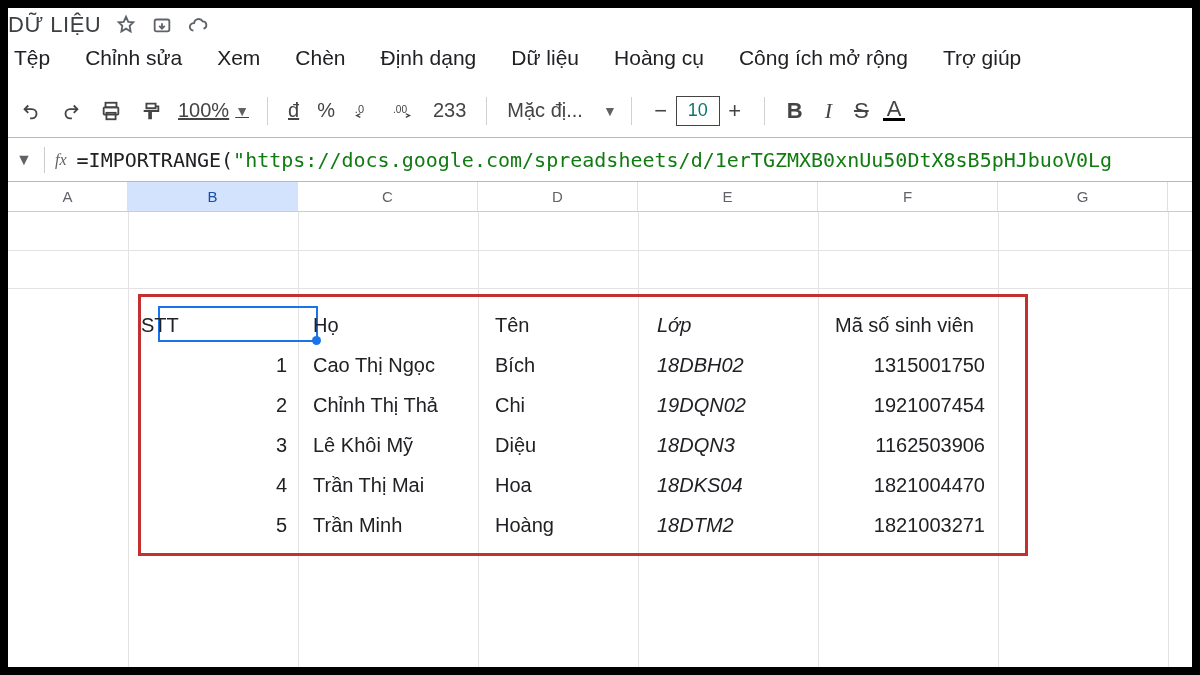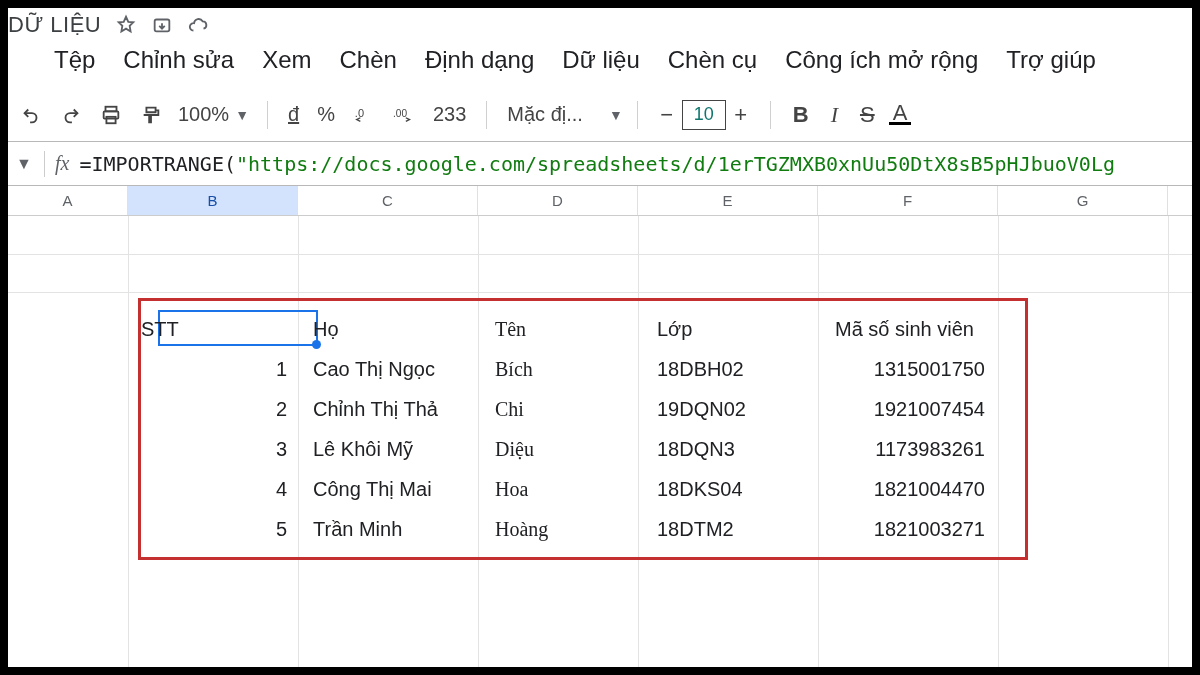--- a/index.html
+++ b/index.html
@@ -23,49 +23,48 @@
   .doc-title {
     font-size: 22px;
     font-weight: 500;
     color: #3c4043;
     letter-spacing: 0.5px;
   }
   .title-icon { color: #5f6368; width: 22px; height: 22px; display: flex; align-items: center; justify-content: center; }
 
   .menubar {
     display: flex;
-    gap: 28px;
+    gap: 35px;
     padding: 6px 6px 14px 6px;
-    font-size: 24px;
+    font-size: 21px;
     color: #202124;
-    margin-left: 40px;
   }
   .menu-item { cursor: pointer; }
 
   .toolbar {
     display: flex;
     align-items: center;
     gap: 6px;
     padding: 6px 6px;
     border-bottom: 1.5px solid #b8b8b8;
     height: 54px;
   }
   .tbtn {
     width: 34px; height: 34px;
     display: flex; align-items: center; justify-content: center;
     border-radius: 4px;
     color: #444;
     cursor: pointer;
   }
   .tbtn svg { width: 22px; height: 22px; }
   .tsep { width: 1px; height: 28px; background: #d0d0d0; margin: 0 8px; }
-  .zoom { display: flex; align-items: center; font-size: 20px; color: #444; gap: 2px; padding: 0 4px; cursor: pointer;}
+  .zoom { display: flex; align-items: center; font-size: 20px; color: #444; gap: 2px; padding: 0 4px; cursor: pointer; text-decoration: underline;}
   .chev { font-size: 14px; color: #5f6368; margin-left: 4px;}
   .fmt { font-size: 20px; color: #444; padding: 0 6px; cursor: pointer;}
-  .fontbox { display: flex; align-items: center; gap: 16px; }
+  .fontbox { display: flex; align-items: center; gap: 10px; }
   .sizebox {
     display: flex; align-items: center; gap: 0;
   }
   .sizebox .num {
     border: 1.5px solid #444; width: 44px; height: 30px;
     display: flex; align-items: center; justify-content: center;
     font-size: 18px; color:#0f766e;
   }
   .sizebox .pm { width: 30px; text-align: center; font-size: 22px; color:#444; cursor:pointer;}
   .bold { font-weight: 700; font-size: 22px; color:#444; padding:0 8px; cursor:pointer;}
@@ -76,21 +75,21 @@
   .formula-row {
     display: flex;
     align-items: center;
     height: 44px;
     border-bottom: 1.5px solid #b8b8b8;
     padding: 0 6px;
     gap: 10px;
   }
   .namebox { width: 20px; color:#5f6368; font-size: 16px; text-align:center;}
   .vsep { width: 1px; height: 26px; background:#ccc; }
-  .fx { font-style: italic; font-family: Georgia, serif; color:#5f6368; font-size: 20px; }
+  .fx { font-style: italic; font-family: Georgia, serif; color:#5f6368; font-size: 16px; }
   .formula-text {
     font-family: "Consolas", "Menlo", monospace;
     font-size: 20px;
     white-space: nowrap;
     overflow: hidden;
   }
   .fn { color:#202124; }
   .str { color:#107c10; }
 
   .col-headers {
@@ -140,22 +139,22 @@
     color:#202124;
   }
   .data-table td {
     border: 1px solid transparent;
     height: 38px;
     padding: 0 8px;
     vertical-align: middle;
   }
   .data-table td.c-stt   { width: 170px; text-align: right; padding-right: 12px;}
   .data-table td.c-ho    { width: 180px; padding-left: 10px; white-space: nowrap; overflow: hidden;}
-  .data-table td.c-ten   { width: 160px; padding-left: 10px; font-family: Liberation Serif, serif;}
-  .data-table td.c-lop   { width: 180px; padding-left: 10px;}
+  .data-table td.c-ten   { width: 160px; padding-left: 10px;}
+  .data-table td.c-lop   { width: 180px; padding-left: 10px; font-style: italic;}
   .data-table td.c-msv   { width: 170px; text-align: right; padding-right: 12px;}
   .data-table tr.header td { text-align: left; padding-left: 10px;}
   .data-table tr.header td.c-stt { text-align: left; margin-top: 19px;}
   .data-table tr.header td.c-msv { text-align: left; padding-left: 6px;}
 
   .sel-cell {
     position:absolute;
     left: 150px;
     top: 94px;
     width: 160px;
@@ -197,21 +196,21 @@
     </span>
   </div>
 
   <div class="menubar">
     <span class="menu-item">Tệp</span>
     <span class="menu-item">Chỉnh sửa</span>
     <span class="menu-item">Xem</span>
     <span class="menu-item">Chèn</span>
     <span class="menu-item">Định dạng</span>
     <span class="menu-item">Dữ liệu</span>
-    <span class="menu-item">Chèn cụ</span>
+    <span class="menu-item">Hoàng cụ</span>
     <span class="menu-item">Công ích mở rộng</span>
     <span class="menu-item">Trợ giúp</span>
   </div>
 
   <div class="toolbar">
     <span class="tbtn">
         <svg viewBox="0 0 24 24" fill="none" stroke="#444" stroke-width="2">
           <path d="M9 14l-4-4 4-4"></path>
           <path d="M5 10h8a5 5 0 1 1 0 10h-2"></path>
         </svg>
@@ -326,25 +325,25 @@
         <td class="c-ho">Chỉnh Thị Thả</td>
         <td class="c-ten">Chi</td>
         <td class="c-lop">19DQN02</td>
         <td class="c-msv">1921007454</td>
       </tr>
       <tr>
         <td class="c-stt">3</td>
         <td class="c-ho">Lê Khôi Mỹ</td>
         <td class="c-ten">Diệu</td>
         <td class="c-lop">18DQN3</td>
-        <td class="c-msv">1173983261</td>
+        <td class="c-msv">1162503906</td>
       </tr>
       <tr>
         <td class="c-stt">4</td>
-        <td class="c-ho">Công Thị Mai</td>
+        <td class="c-ho">Trần Thị Mai</td>
         <td class="c-ten">Hoa</td>
         <td class="c-lop">18DKS04</td>
         <td class="c-msv">1821004470</td>
       </tr>
       <tr>
         <td class="c-stt">5</td>
         <td class="c-ho">Trần Minh</td>
         <td class="c-ten">Hoàng</td>
         <td class="c-lop">18DTM2</td>
         <td class="c-msv">1821003271</td>

